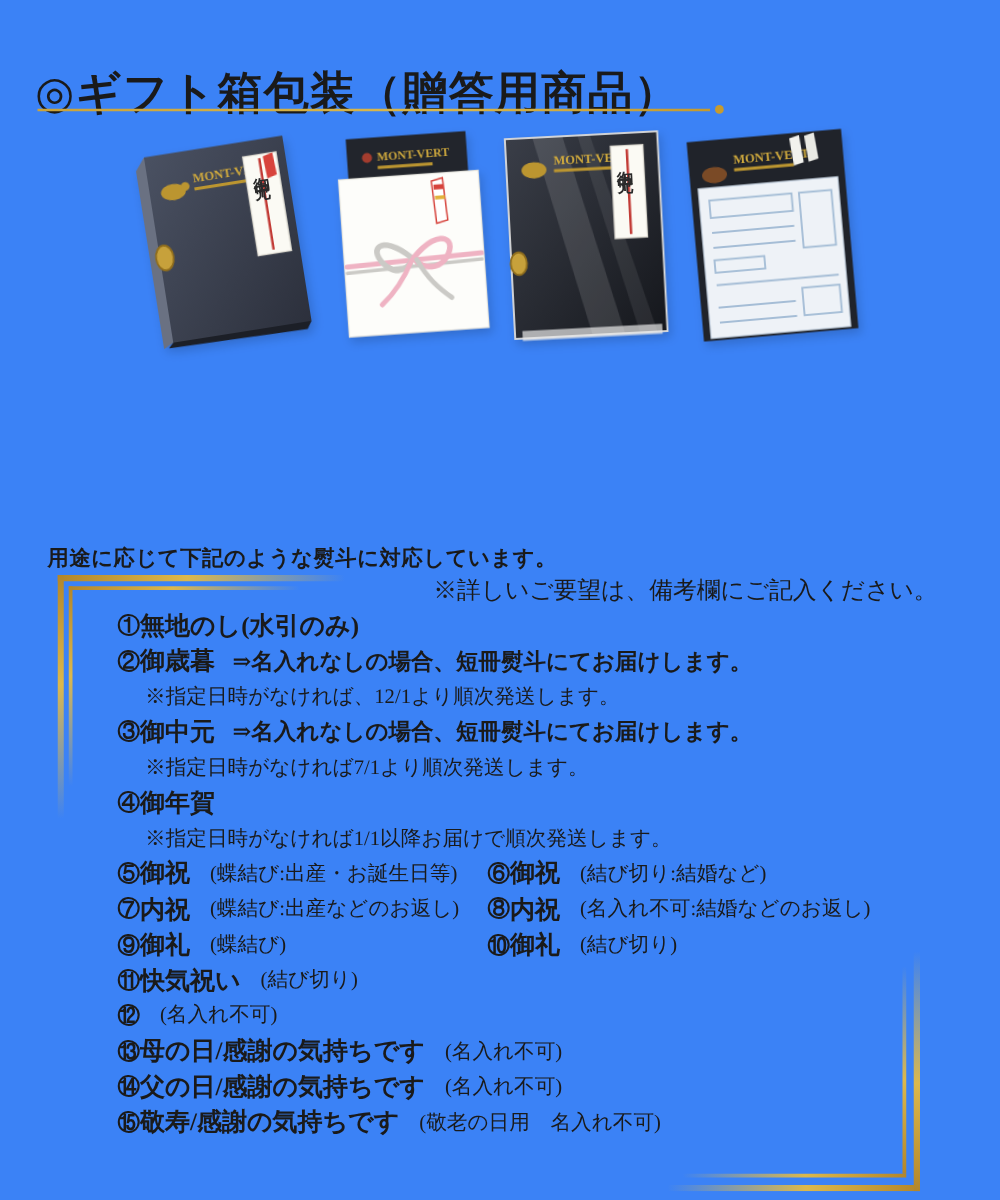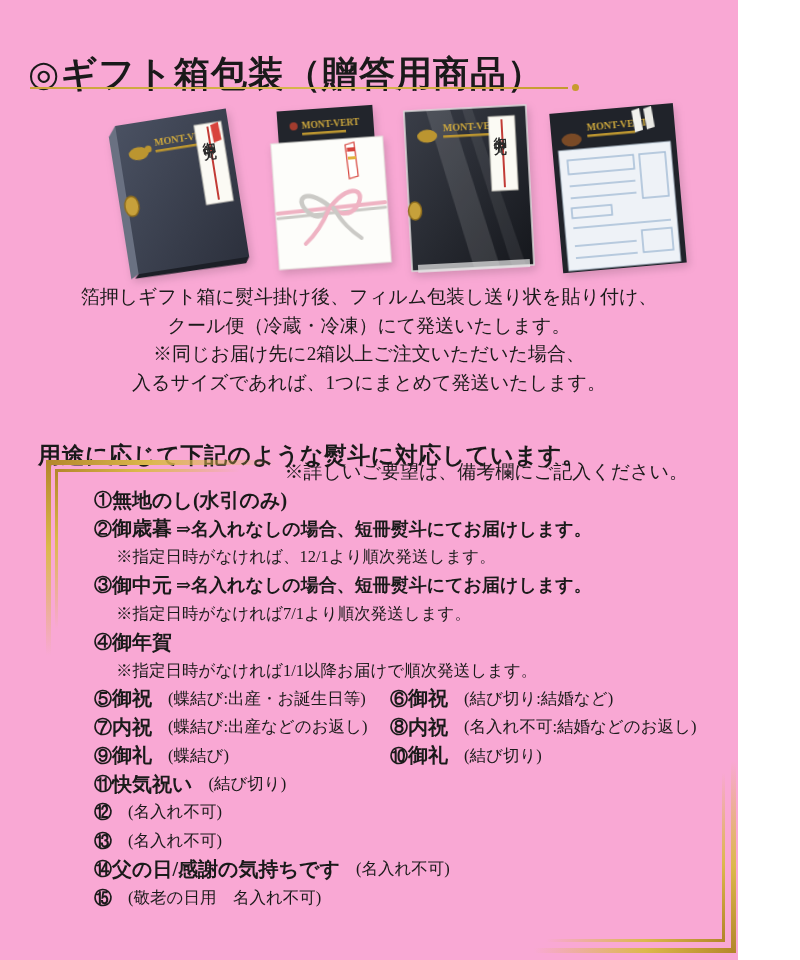--- a/index.html
+++ b/index.html
@@ -1,18 +1,18 @@
 <!DOCTYPE html>
 <html lang="ja"><head>
 <meta charset="utf-8">
 <style>
   html,body{margin:0;padding:0;background:#ffffff;}
   .page{
-    position:relative;width:738px;height:960px;overflow:hidden;
-    background:#f9a8d4;color:#1a1a1a;
+    position:relative;width:800px;height:960px;overflow:hidden;
+    background:#3b82f6;color:#1a1a1a;
     font-family:"Liberation Serif","DejaVu Serif",serif;
   }
   .nowrap{white-space:nowrap;}
   
   .title{
     position:absolute;left:28px;top:26px;font-size:36px;font-weight:bold;
     letter-spacing:1px;white-space:nowrap;
   }
   .rule{
     position:absolute;left:30px;top:87px;width:538px;height:2px;
@@ -35,38 +35,38 @@
   }
   .vl1{left:99px;top:30px;}
   .vl3{left:100px;top:28px;}
   
   .desc{
     position:absolute;left:0;right:0;top:283px;text-align:center;
     font-size:19px;line-height:28.5px;
   }
   
   .heading{
-    position:absolute;left:38px;top:421px;font-size:23px;letter-spacing:.5px;
+    position:absolute;left:38px;top:421px;font-size:17px;letter-spacing:.5px;
     white-space:nowrap;
   }
   .note{
     position:absolute;right:50px;top:459px;font-size:19px;white-space:nowrap;
   }
   
   .frame{position:absolute;pointer-events:none;}
   .frame-tl{left:46px;top:460px;}
   .frame-br{left:534px;top:761px;}
   
   .list{
     position:absolute;left:94px;top:486px;width:660px;
   }
   .line{height:28.4px;display:flex;align-items:center;white-space:nowrap;}
   .b{font-weight:bold;font-size:20px;}
   .num{font-weight:bold;font-size:18px;}
-  .bd{font-weight:bold;font-size:18px;margin-left:4px;}
+  .bd{font-weight:bold;font-size:18px;margin-left:14px;}
   .sub{padding-left:22px;font-size:16.5px;}
   .detail{font-size:16.5px;margin-left:16px;}
   .pair .cell{display:flex;align-items:center;}
   .pair .cell.left{width:296px;}
 </style>
 </head>
 <body>
 
 <div class="page">
 
@@ -159,26 +159,20 @@
           <rect x="28" y="102" width="40" height="10"></rect>
           <line x1="28" y1="122" x2="126" y2="122"></line>
           <rect x="96" y="130" width="30" height="22"></rect>
           <line x1="28" y1="140" x2="90" y2="140"></line>
           <line x1="28" y1="152" x2="90" y2="152"></line>
         </g>
       </svg>
     </div>
   </div>
 
-  <div class="desc">
-    <div class="nowrap">箔押しギフト箱に熨斗掛け後、フィルム包装し送り状を貼り付け、</div>
-    <div class="nowrap">クール便（冷蔵・冷凍）にて発送いたします。</div>
-    <div class="nowrap">※同じお届け先に2箱以上ご注文いただいた場合、</div>
-    <div class="nowrap">入るサイズであれば、1つにまとめて発送いたします。</div>
-  </div>
 
   <h2 class="heading">用途に応じて下記のような熨斗に対応しています。</h2>
   <div class="note">※詳しいご要望は、備考欄にご記入ください。</div>
 
   <svg class="frame frame-tl" width="230" height="195" viewBox="0 0 230 195">
     <defs>
       <linearGradient id="gH" x1="0" y1="0" x2="1" y2="0">
         <stop offset="0" stop-color="#b3862a"></stop>
           <stop offset="0.45" stop-color="#dcb84c"></stop>
         <stop offset="1" stop-color="#dcb84c" stop-opacity="0"></stop>
@@ -286,28 +280,30 @@
         <span class="detail">(結び切り)</span>
     </div>
 
     <div class="line">
       <span class="num">⑫</span>
         <span class="detail">(名入れ不可)</span>
     </div>
 
     <div class="line">
       <span class="num">⑬</span>
+        <span class="b">母の日/感謝の気持ちです</span>
         <span class="detail">(名入れ不可)</span>
     </div>
 
     <div class="line">
       <span class="num">⑭</span>
         <span class="b">父の日/感謝の気持ちです</span>
         <span class="detail">(名入れ不可)</span>
     </div>
 
     <div class="line">
       <span class="num">⑮</span>
+        <span class="b">敬寿/感謝の気持ちです</span>
         <span class="detail">(敬老の日用　名入れ不可)</span>
     </div>
 
   </div>
 </div>
 
 </body></html>

